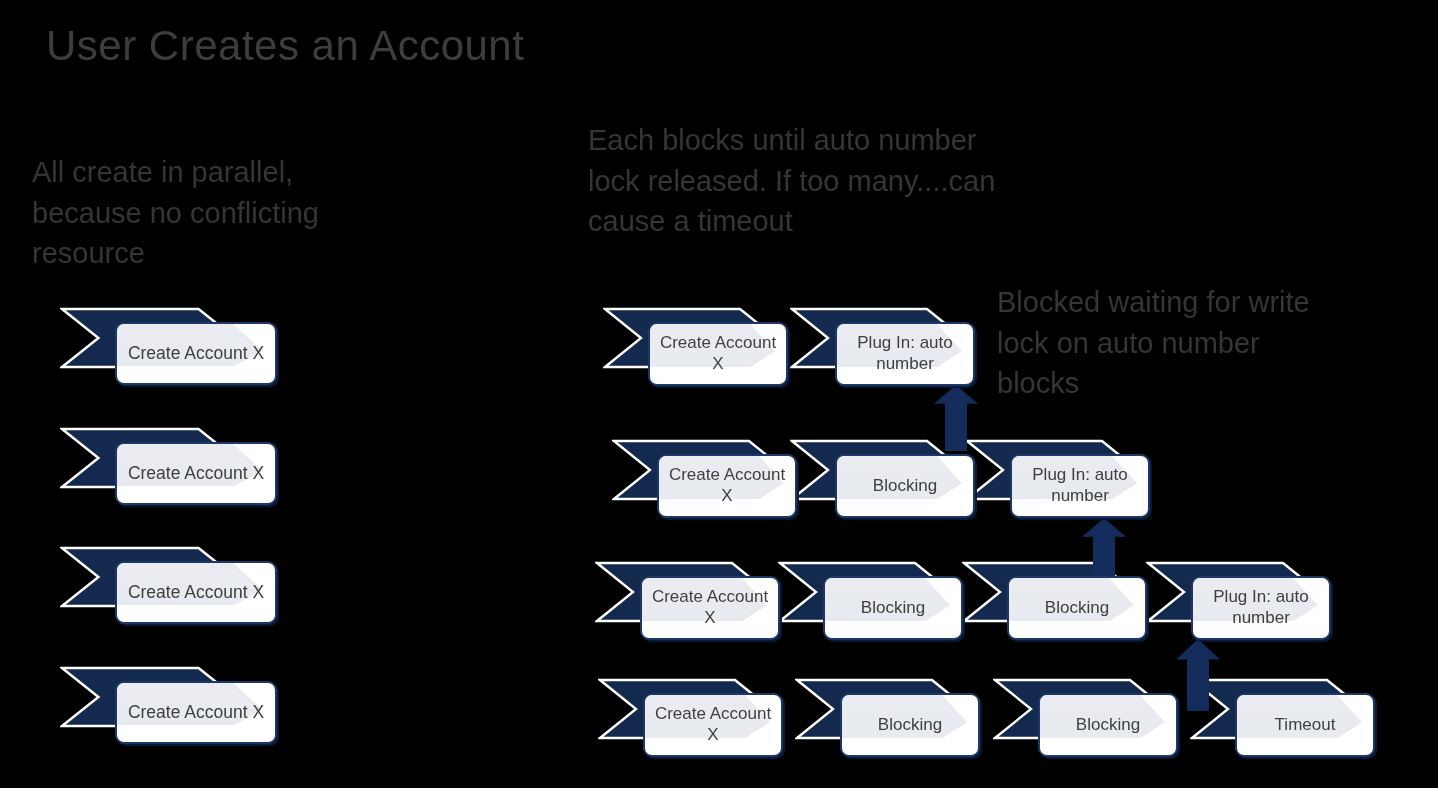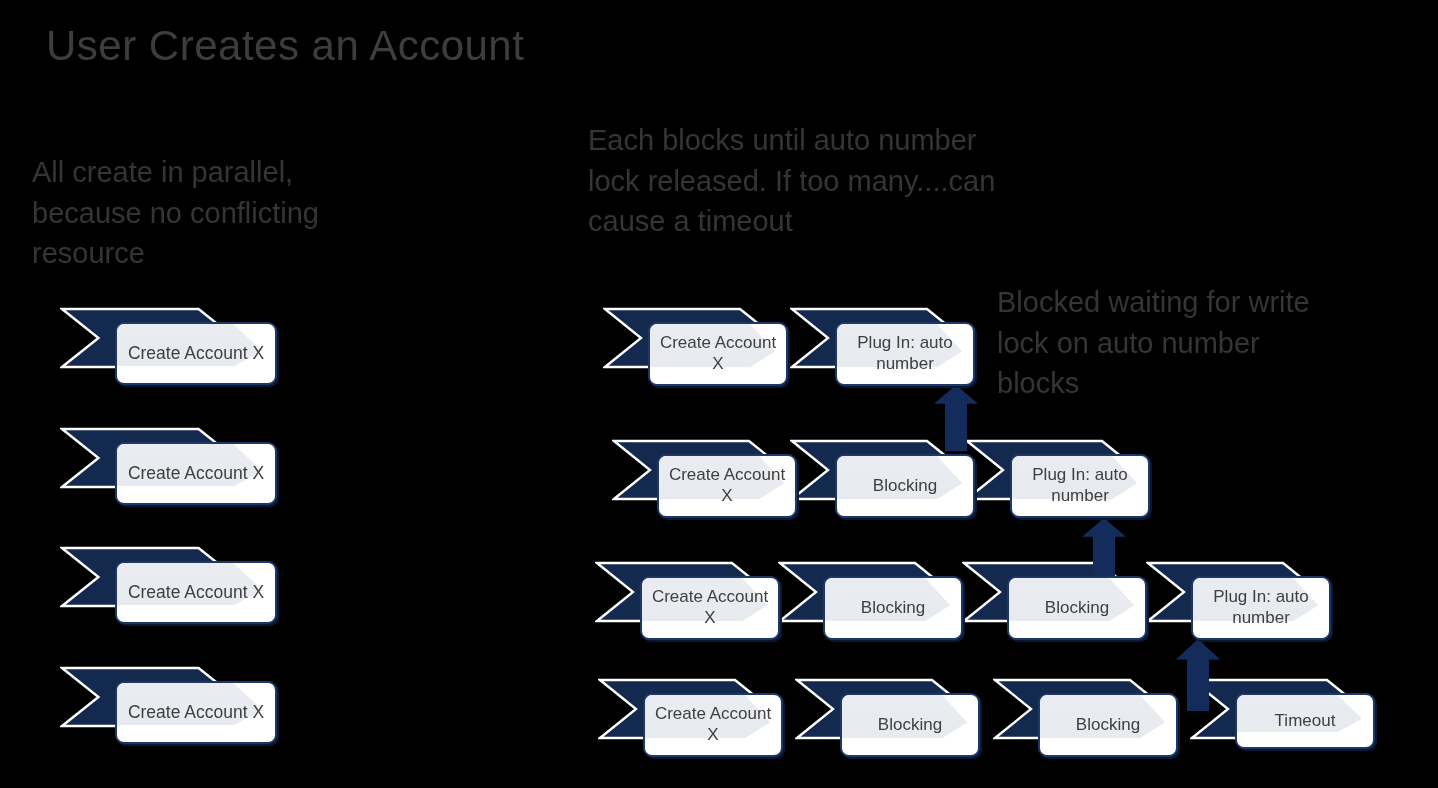--- a/index.html
+++ b/index.html
@@ -221,21 +221,21 @@
         </svg>
         <div class="pbox" style="left: 45px; top: 15px; width: 140px; height: 64px;">
           <div class="pbox-arrow"></div>
           <span class="pbox-label" style="font-size: 17px;">Blocking</span>
         </div>
       </div>
       <div class="unit" style="left: 1190px; top: 678px; width: 189px; height: 83px;">
         <svg class="chev" width="175" height="62" viewBox="0 0 175 62" preserveAspectRatio="none">
           <path d="M2,2 H137 L173,31 L137,60 H2 L38,31 Z"></path>
         </svg>
-        <div class="pbox" style="left: 45px; top: 15px; width: 140px; height: 56px;">
+        <div class="pbox" style="left: 45px; top: 15px; width: 140px; height: 64px;">
           <div class="pbox-arrow"></div>
           <span class="pbox-label" style="font-size: 17px;">Timeout</span>
         </div>
       </div>
     </div>
   <div id="arrows">
       <svg class="up-arrow" width="44" height="66" viewBox="0 0 44 70" preserveAspectRatio="none" style="left: 934px; top: 385px;">
         <path d="M22,0 L44,20 H33 V70 H11 V20 H0 Z"></path>
       </svg>
       <svg class="up-arrow" width="44" height="66" viewBox="0 0 44 70" preserveAspectRatio="none" style="left: 1082px; top: 518px;">

